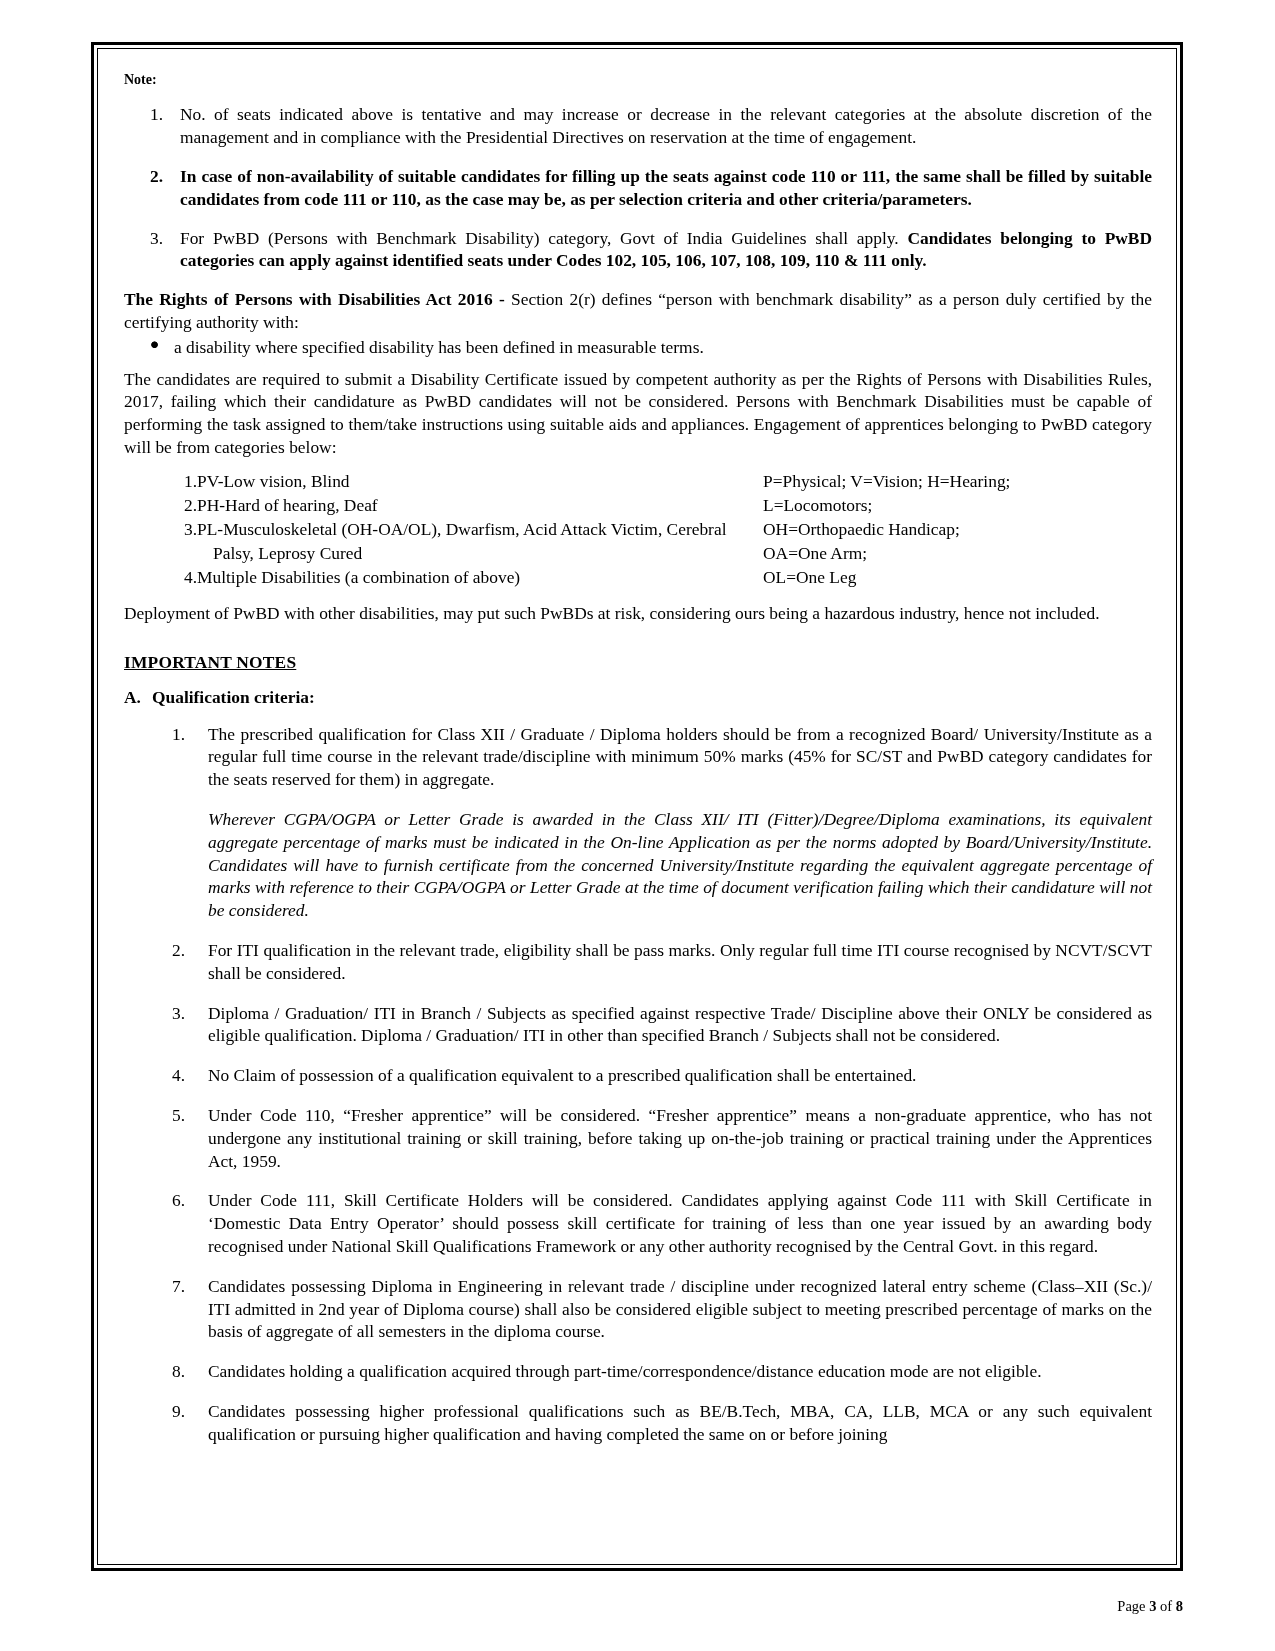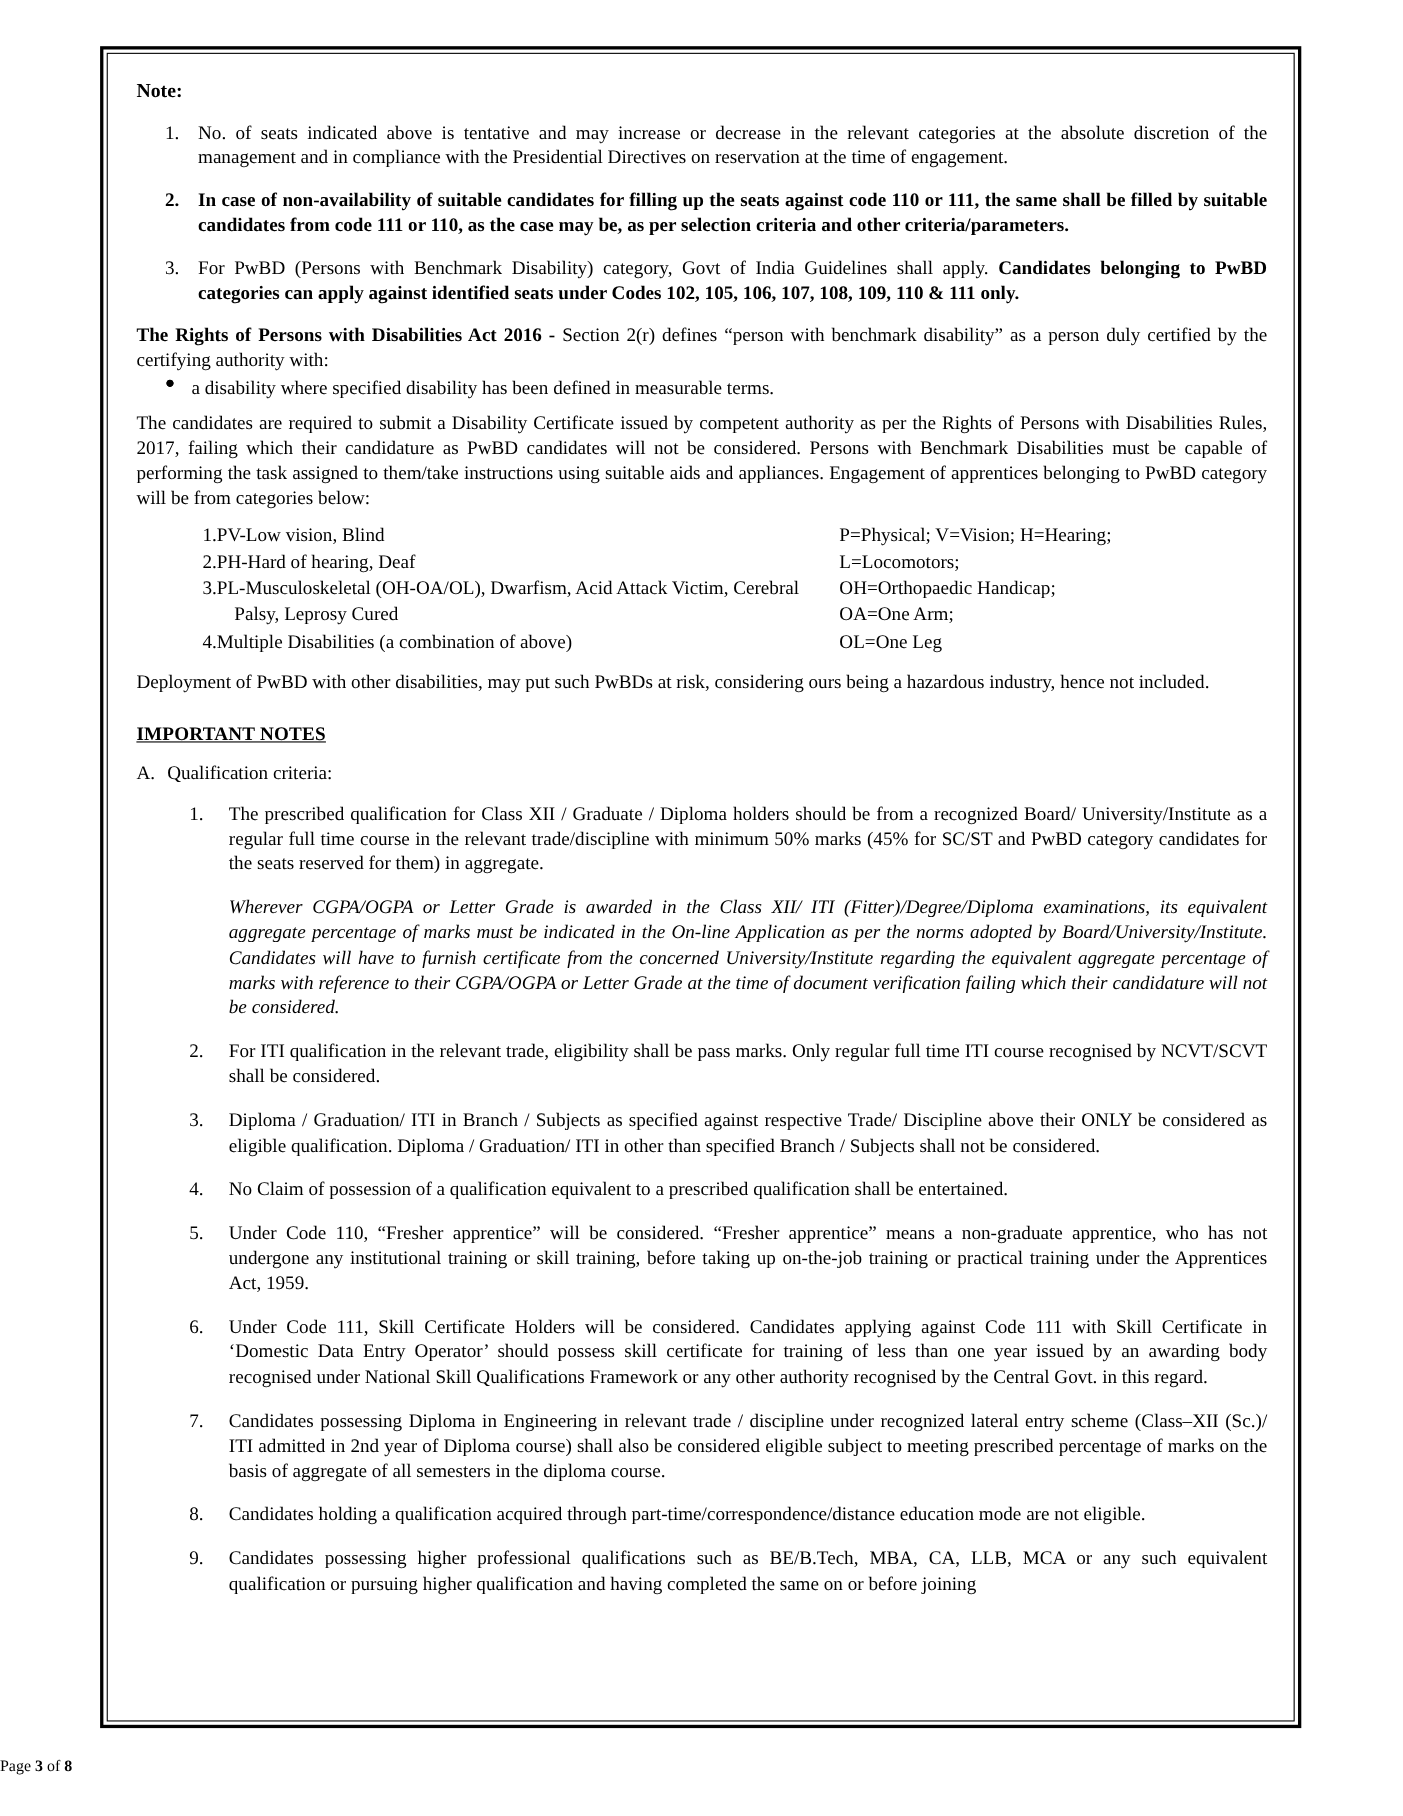--- a/index.html
+++ b/index.html
@@ -51,21 +51,21 @@
     padding: 22px 26px 0 26px;
     font-size: 17.4px;
     line-height: 1.31;
   }
 
   .just { text-align: justify; text-align-last: left; }
   .bold { font-weight: bold; }
 
   .note-head {
     font-weight: bold;
-    font-size: 18px;
+    font-size: 14px;
     margin-bottom: 14px;
   }
 
   
   .olist { margin: 0; padding: 0; list-style: none; }
   .olist > li {
     position: relative;
     padding-left: 56px;
     margin-bottom: 16px;
   }
@@ -116,21 +116,21 @@
 
   .important-notes {
     font-weight: bold;
     text-decoration: underline;
     margin-top: 26px;
     margin-bottom: 12px;
     letter-spacing: 0.2px;
   }
 
   .section-a {
-    font-weight: normal;
+    font-weight: bold;
     margin-bottom: 14px;
     padding-left: 0px;
   }
   .section-a .sec-letter { display: inline-block; width: 28px; }
 
   
   .qlist { margin: 0; padding: 0; list-style: none; }
   .qlist > li {
     position: relative;
     padding-left: 84px;
@@ -142,21 +142,21 @@
     top: 0;
     width: 30px;
   }
   .qlist .sub-para { margin-top: 17px; font-style: italic; }
 
   .footer {
     position: absolute;
     left: 0;
     top: 1598px;
     width: 1275px;
-    text-align: left;
+    text-align: right;
     padding-right: 92px;
     font-size: 14.5px;
     font-family: "Liberation Serif", "DejaVu Serif", serif;
   }
   .footer .pg-strong { font-weight: bold; }
 </style>
 </head>
 <body>
 
 <div class="page">

